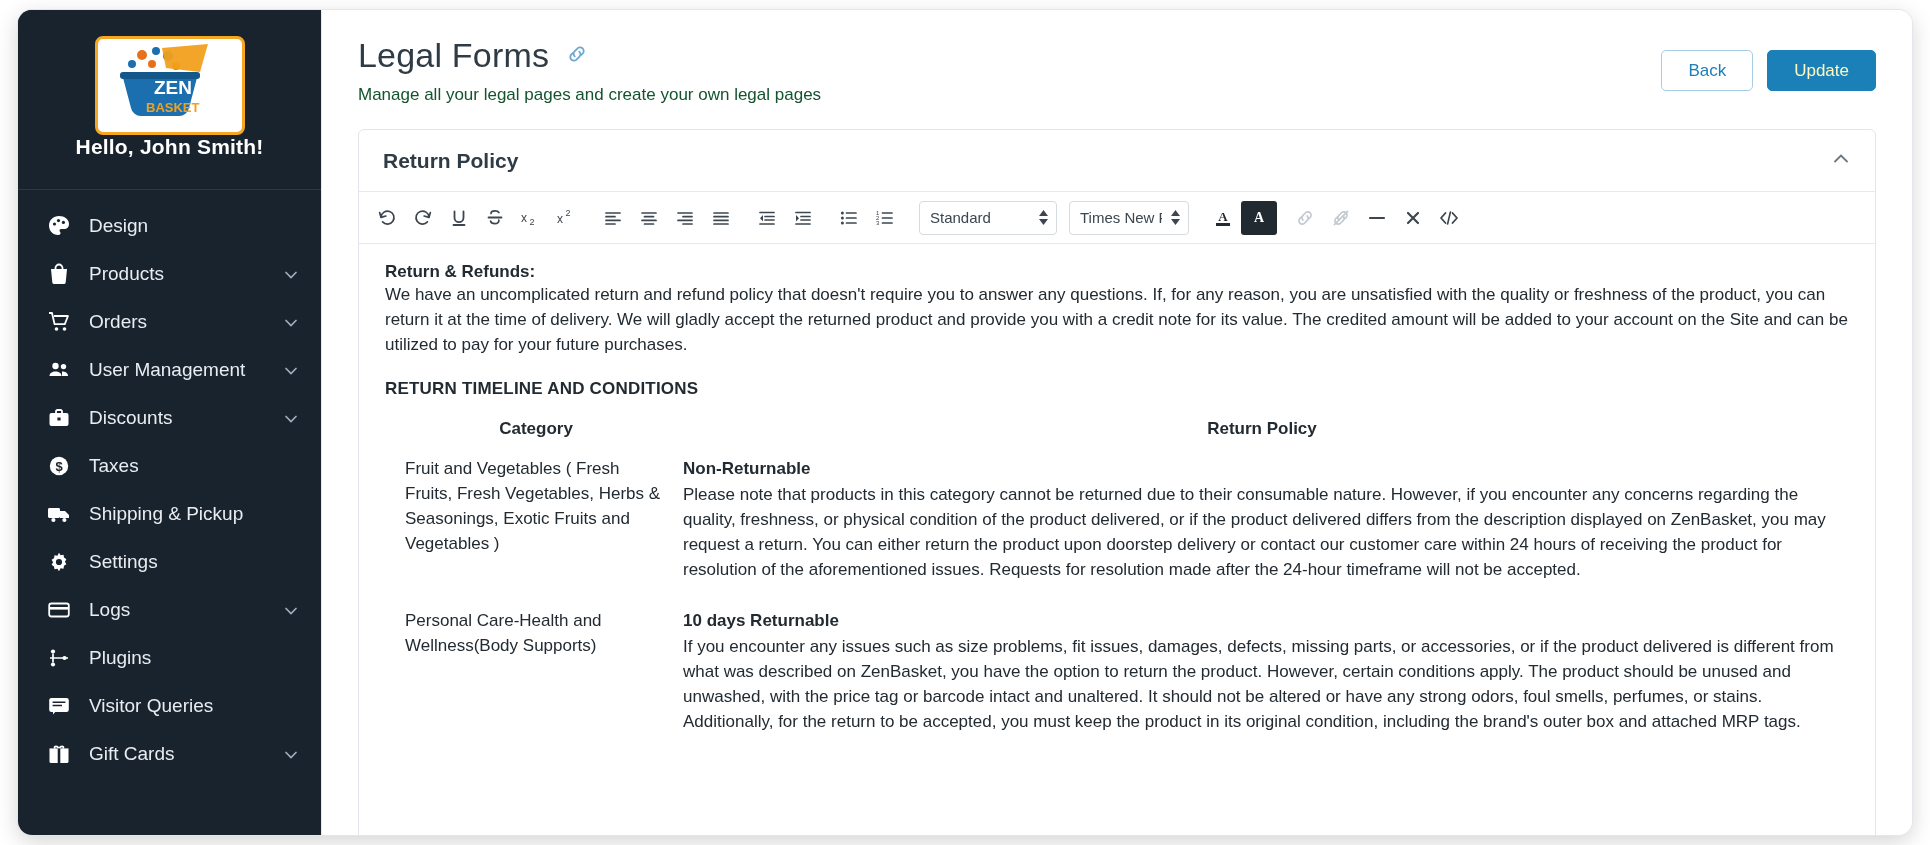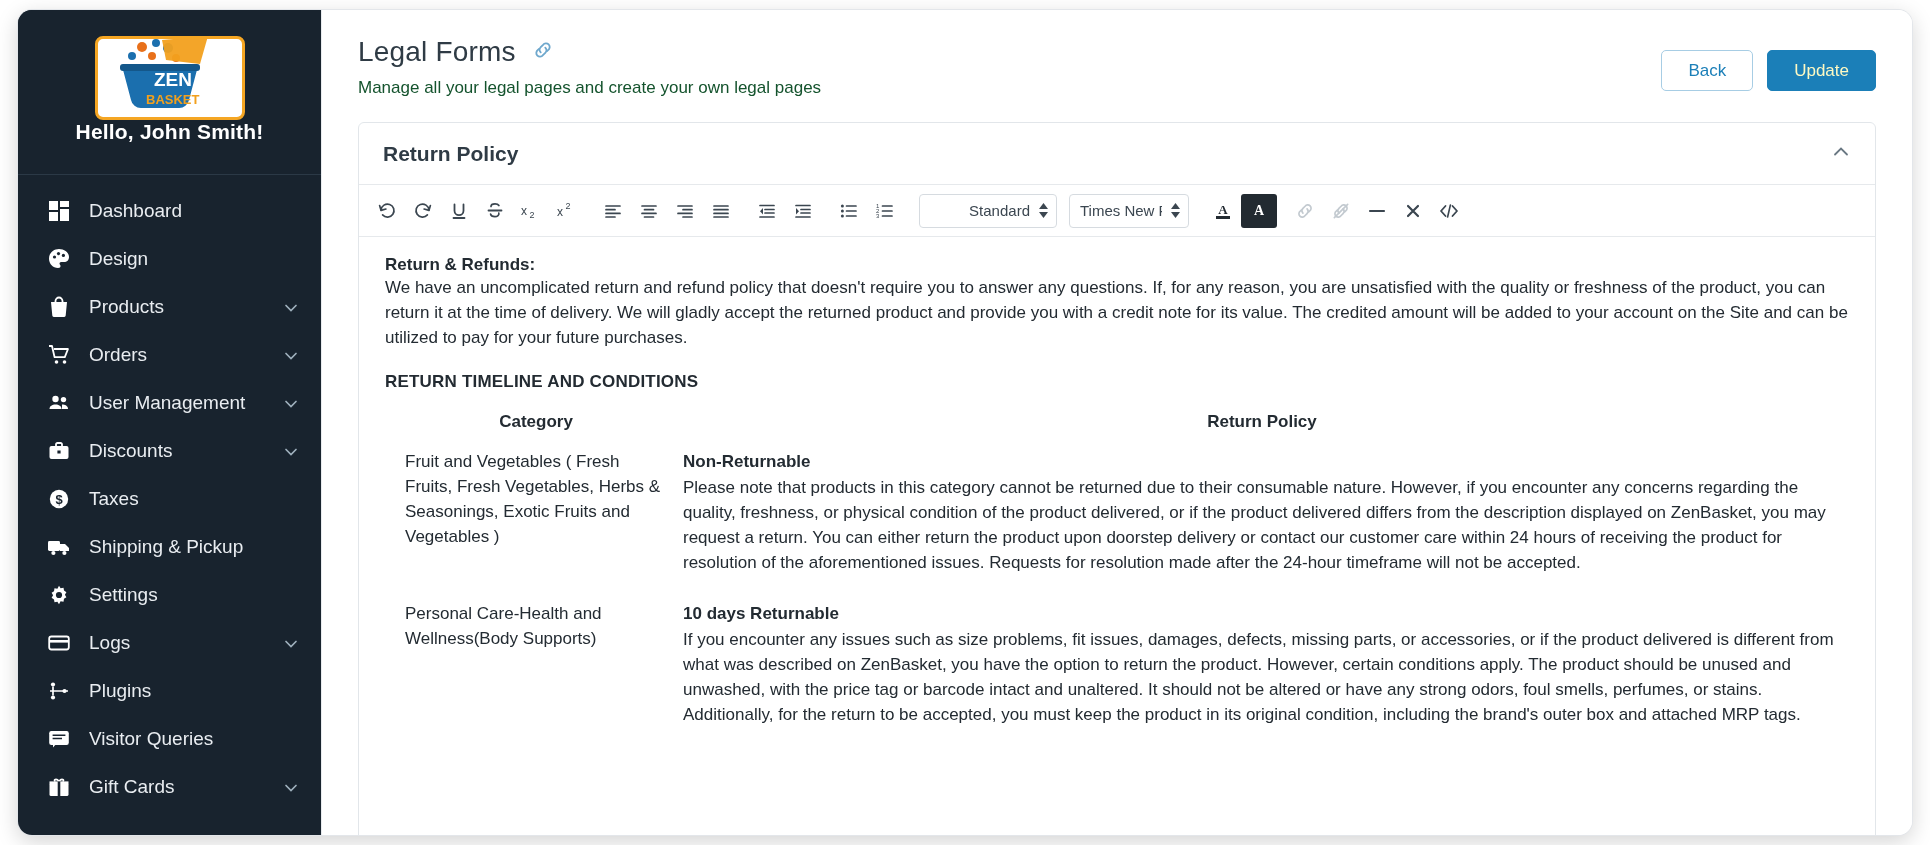--- a/index.html
+++ b/index.html
@@ -32,21 +32,21 @@
     overflow: hidden;
   }
   .brand-block {
     padding: 26px 0 18px 0;
     display: flex;
     flex-direction: column;
     align-items: center;
     background: #18232e;
   }
   .logo-box {
-    width: 150px; height: 84px;
+    width: 150px; height: 99px;
     background: #ffffff;
     border: 3px solid #f5a623;
     border-radius: 8px;
     display: flex; align-items: center; justify-content: center;
     position: relative;
     overflow: hidden;
   }
   .logo-svg { display:block; }
   .greeting {
     font-size: 21px;
@@ -96,21 +96,21 @@
     overflow: hidden;
     border-left: 1px solid #e8ebee;
   }
   .page-head {
     padding: 26px 36px 14px 36px;
     display: flex;
     align-items: flex-start;
   }
   .head-left { flex: 1 1 auto; }
   .page-title {
-    font-size: 28px;
+    font-size: 34px;
     color: #2f3b45;
     font-weight: normal;
     display: inline-block;
     vertical-align: middle;
     letter-spacing: .2px;
   }
   .link-ico {
     display: inline-block;
     vertical-align: middle;
     margin-left: 12px;
@@ -202,21 +202,21 @@
     margin: 0 6px;
     border: 1px solid #d6dbe0;
     border-radius: 4px;
     display: flex; align-items: center;
     padding: 0 26px 0 10px;
     font-size: 15px;
     color: #3b4650;
     cursor: pointer;
     background: #fff;
   }
-  .select-wrap.w1 { width: 138px; justify-content: flex-end; }
+  .select-wrap.w1 { width: 138px; }
   .select-wrap.w2 { width: 120px; }
   .select-caret {
     position: absolute; right: 8px; top: 0; bottom: 0;
     display: flex; flex-direction: column; align-items: center; justify-content: center;
     gap: 3px; color: #3b4650;
   }
   .sel-text { white-space: nowrap; overflow: hidden; }
 
   
   .editor {
@@ -289,31 +289,20 @@
             <text x="42" y="70" font-family="Liberation Sans, sans-serif" font-size="13" font-weight="bold" fill="#f2a01d">BASKET</text>
           </g>
         </svg>
       </div>
       <div class="greeting">Hello, John Smith!</div>
     </div>
     <div class="sidebar-sep"></div>
 
     <nav class="nav">
 
-      <div class="nav-item">
-        <span class="nav-ico">
-          <svg width="22" height="22" viewBox="0 0 22 22">
-              <rect x="1" y="1" width="9" height="9" fill="#fff"></rect>
-              <rect x="12" y="1" width="9" height="6" fill="#fff"></rect>
-              <rect x="12" y="9" width="9" height="12" fill="#fff"></rect>
-              <rect x="1" y="12" width="9" height="9" fill="#fff"></rect>
-            </svg>
-        </span>
-        <span class="nav-label">Dashboard</span>
-      </div>
 
       <div class="nav-item">
         <span class="nav-ico">
           <svg width="22" height="22" viewBox="0 0 22 22">
               <path d="M11 1C5.5 1 1 5 1 10.5S5 20 10 20c2 0 2.5-1 2.5-2s-1-1.5-1-2.5 1-1.5 2-1.5H16c3 0 5-2 5-5C21 4.5 16.5 1 11 1z" fill="#fff"></path>
               <circle cx="6.5" cy="9" r="1.6" fill="#18232e"></circle>
               <circle cx="10.5" cy="5.6" r="1.6" fill="#18232e"></circle>
               <circle cx="15.4" cy="7.4" r="1.6" fill="#18232e"></circle>
             </svg>
         </span>

